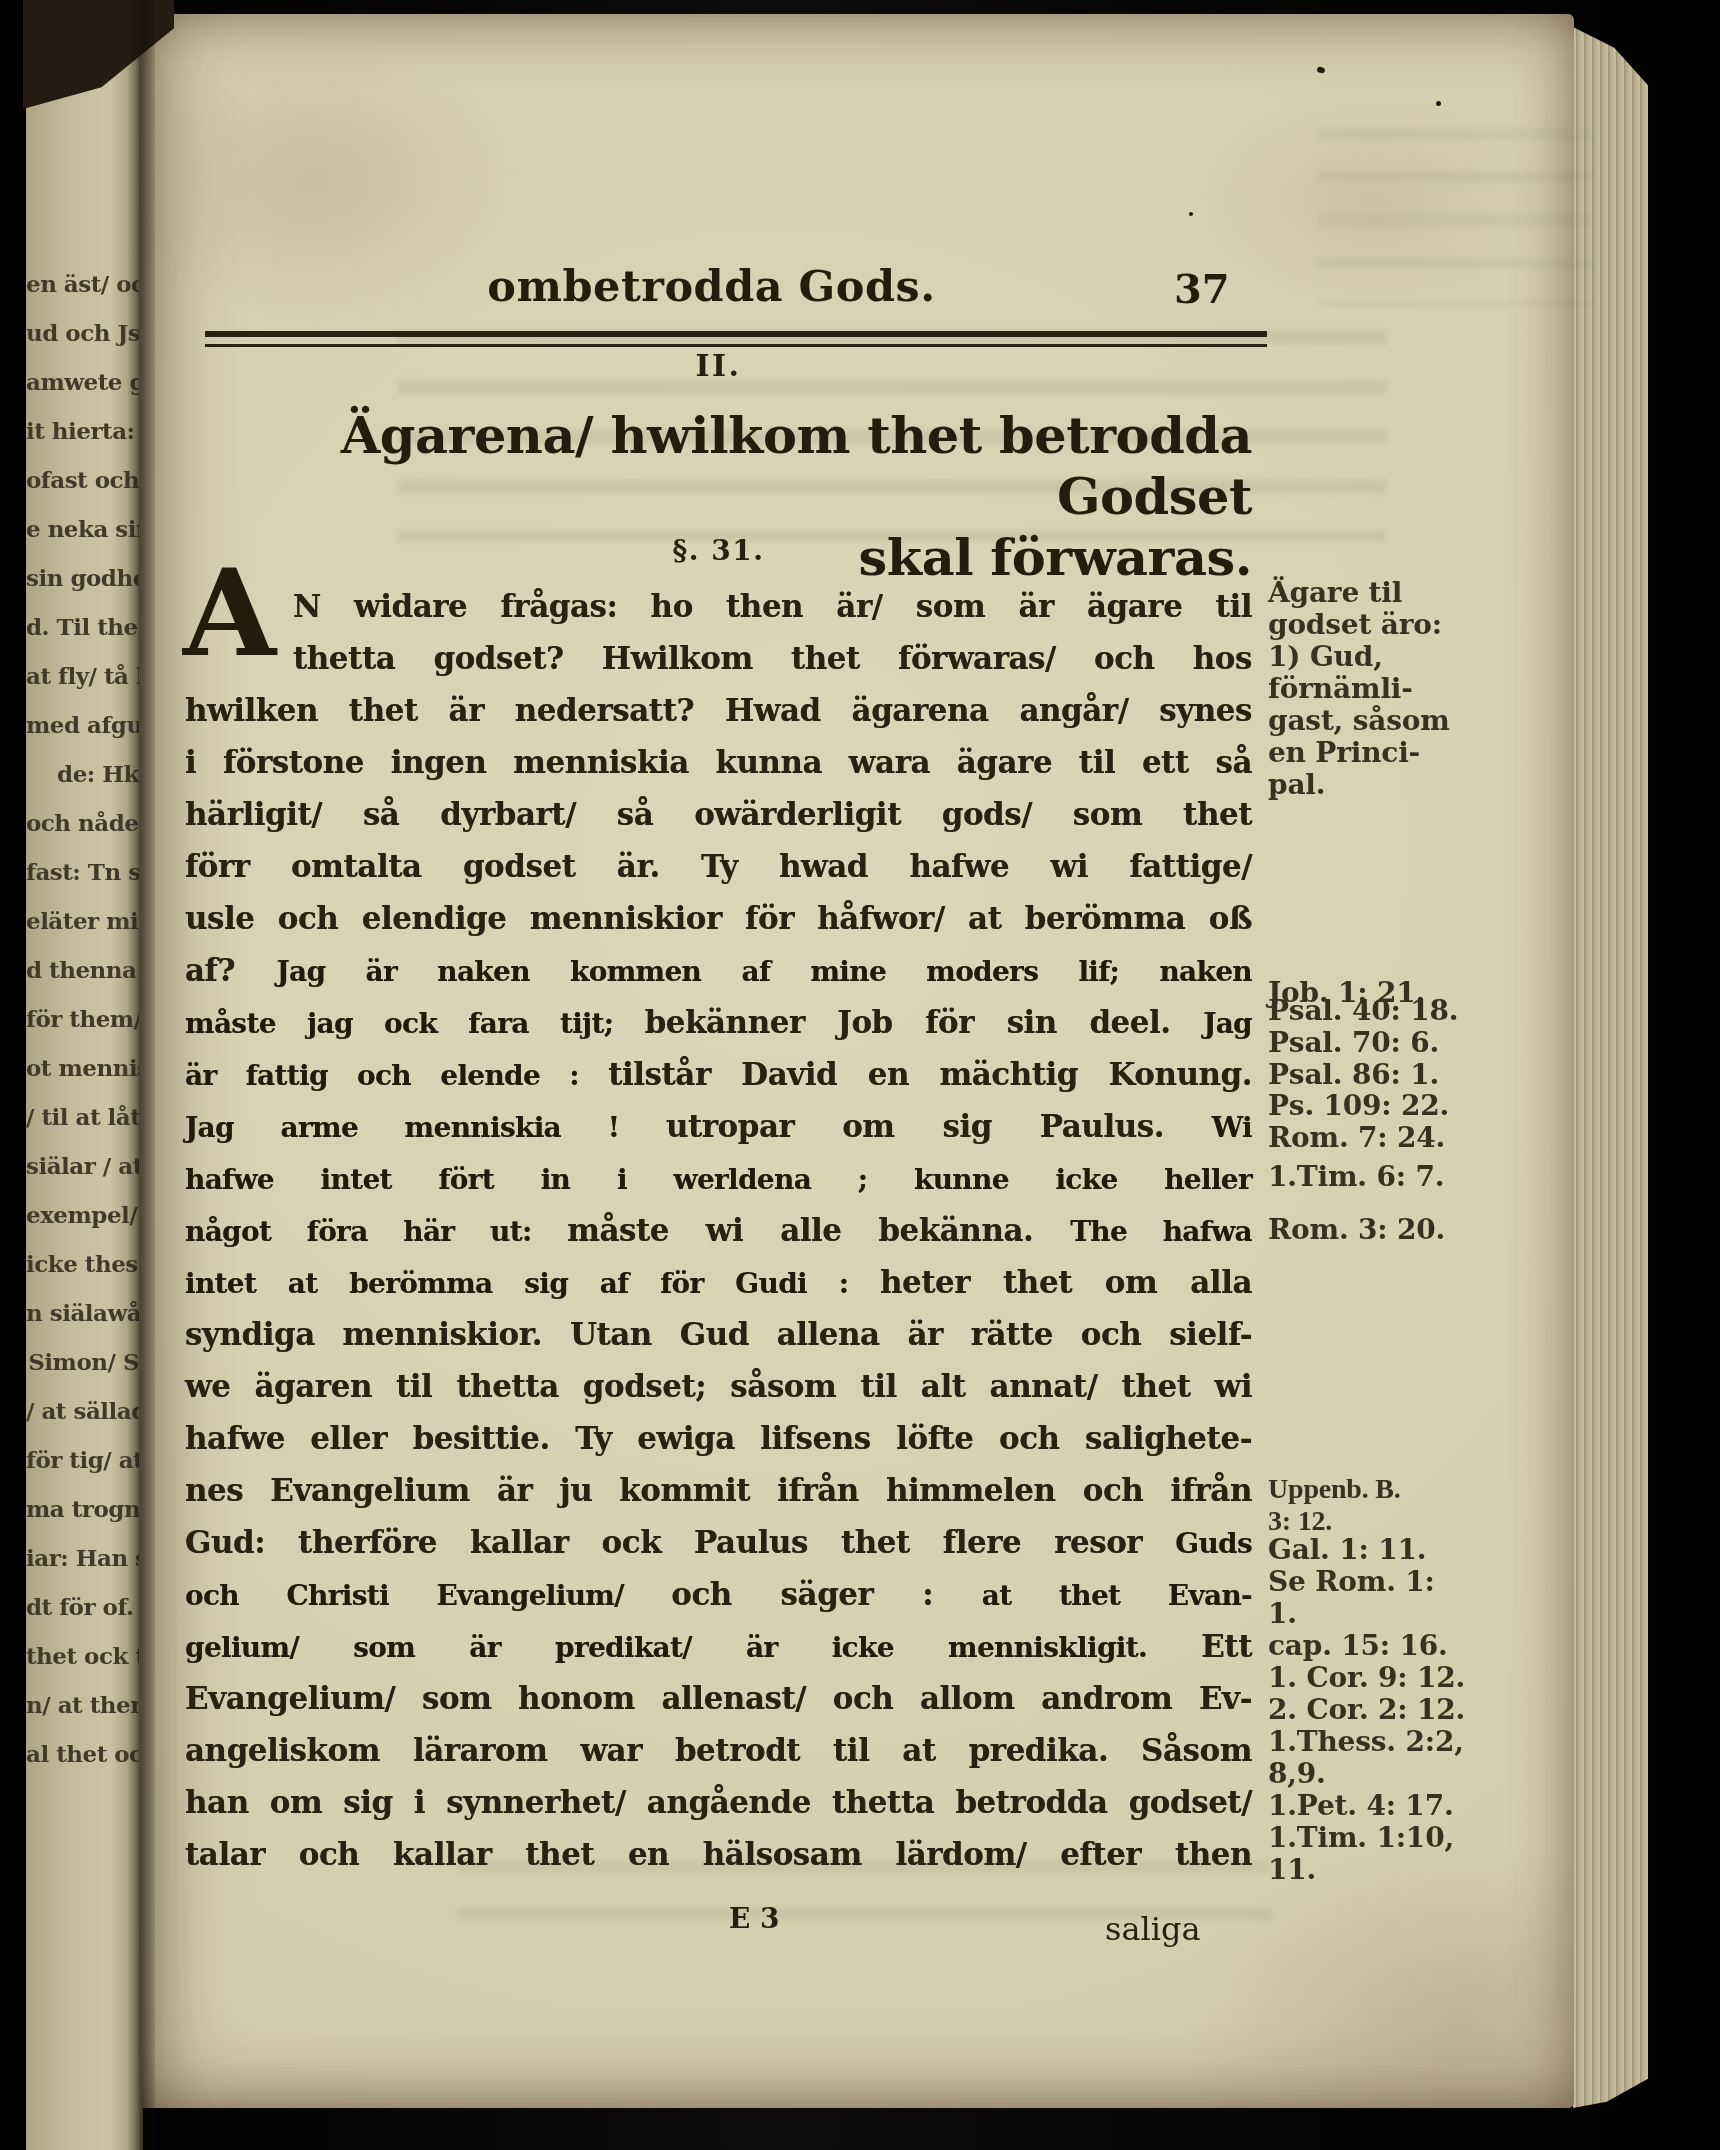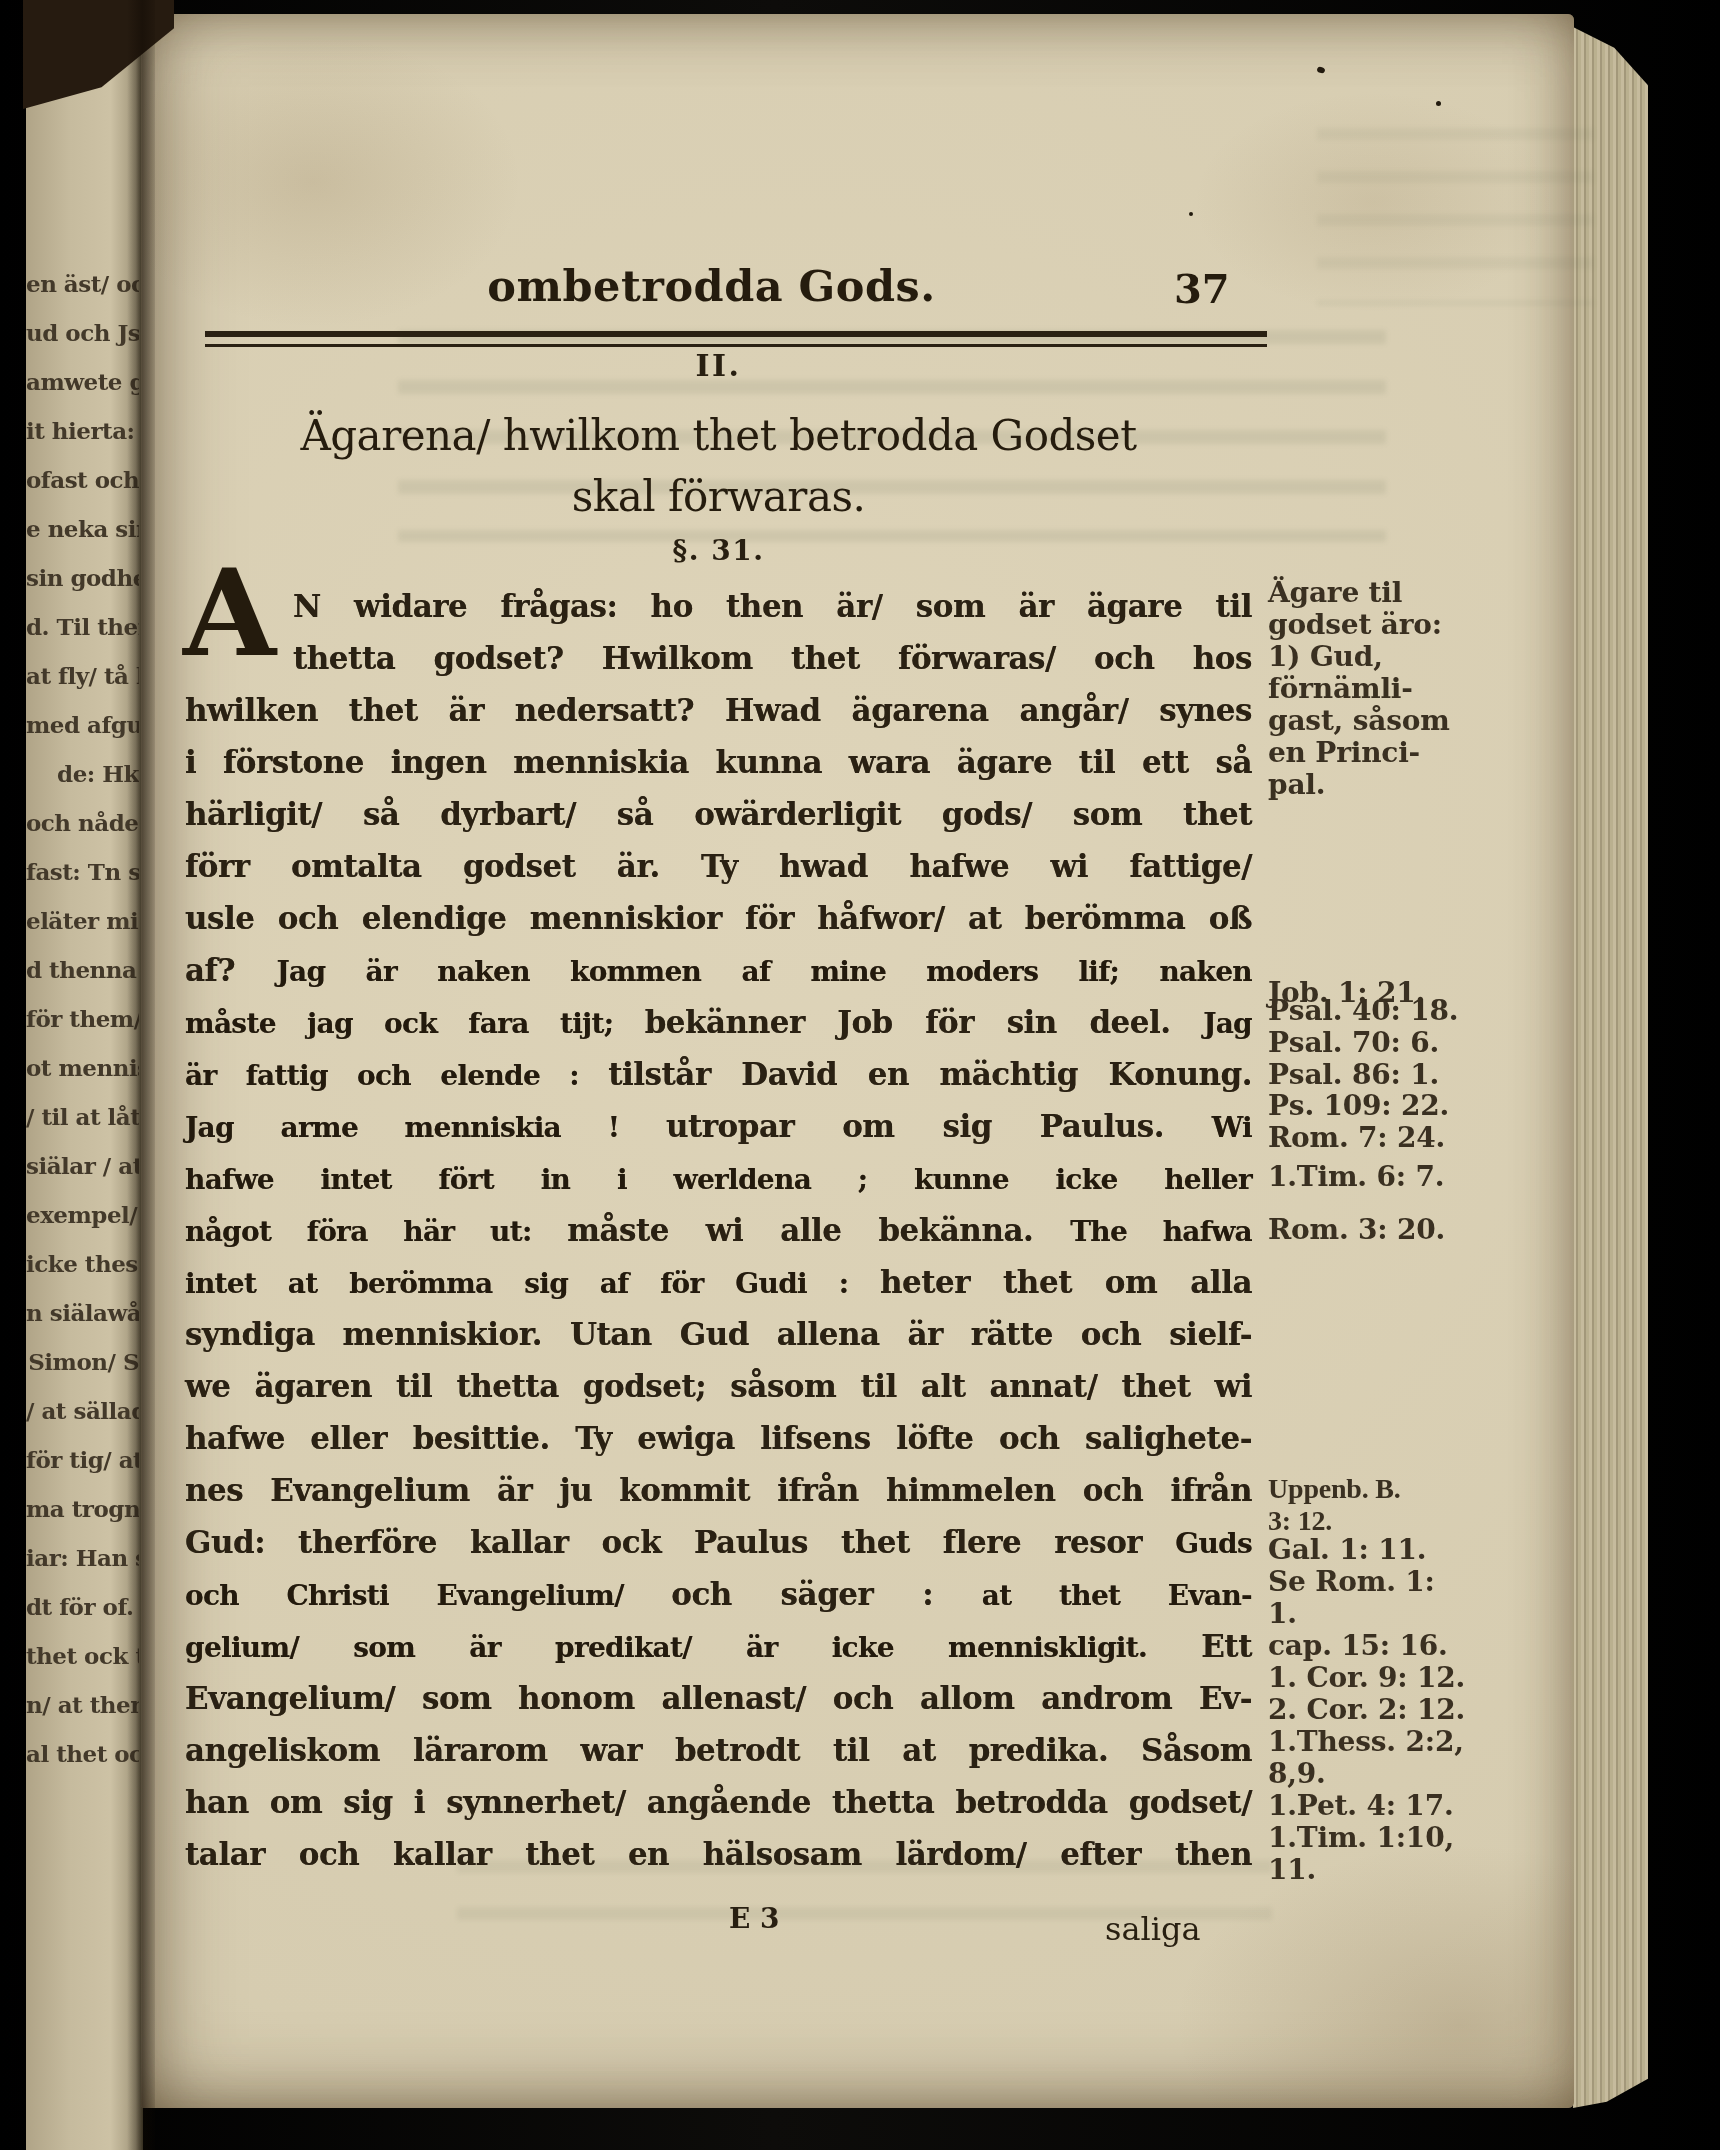--- a/index.html
+++ b/index.html
@@ -51,22 +51,22 @@
   .speck3{left:1189px;top:212px;width:4.4px;height:4.4px;}
 
   
   .running-header{position:absolute;top:247px;left:37px;width:1067px;text-align:center;
     font-size:43px;font-weight:bold;letter-spacing:0.5px;color:#251c0e;}
   .page-number{position:absolute;top:251px;left:1033px;font-size:40px;font-weight:bold;color:#251c0e;}
   .header-rule{position:absolute;top:317px;left:64px;width:1062px;height:7px;
     border-top:6.4px solid #2a2113;border-bottom:3px solid #2a2113;}
   .section-numeral{position:absolute;top:334px;left:44px;width:1067px;text-align:center;
     font-size:30px;font-weight:bold;letter-spacing:2.5px;}
-  .heading{position:absolute;top:391px;left:44px;width:1067px;text-align:center;
-    font-size:42px;font-weight:normal;line-height:61px;letter-spacing:-0.5px;color:#251c0e;}
+  .heading{position:absolute;top:391px;left:44px;width:1067px;text-align:right;
+    font-size:51px;font-weight:bold;line-height:61px;letter-spacing:-0.5px;color:#251c0e;}
   .paragraph-mark{position:absolute;top:520px;left:44px;width:1067px;text-align:center;
     font-size:28px;font-weight:bold;letter-spacing:1.5px;}
 
   .body-text{position:absolute;top:566px;left:44px;width:1067px;}
   .body-line{height:52px;line-height:52px;font-size:31px;font-weight:bold;
     letter-spacing:-0.5px;color:#2a2113;text-align:justify;text-align-last:justify;
     text-shadow:0 0 0.5px rgba(40,30,15,.55);}
   .body-line.indent{padding-left:108px;}
   .emph{font-size:28px;letter-spacing:-0.7px;color:#231a0d;}
   .drop-cap{position:absolute;top:-17px;left:-2px;font-size:120px;line-height:99px;

